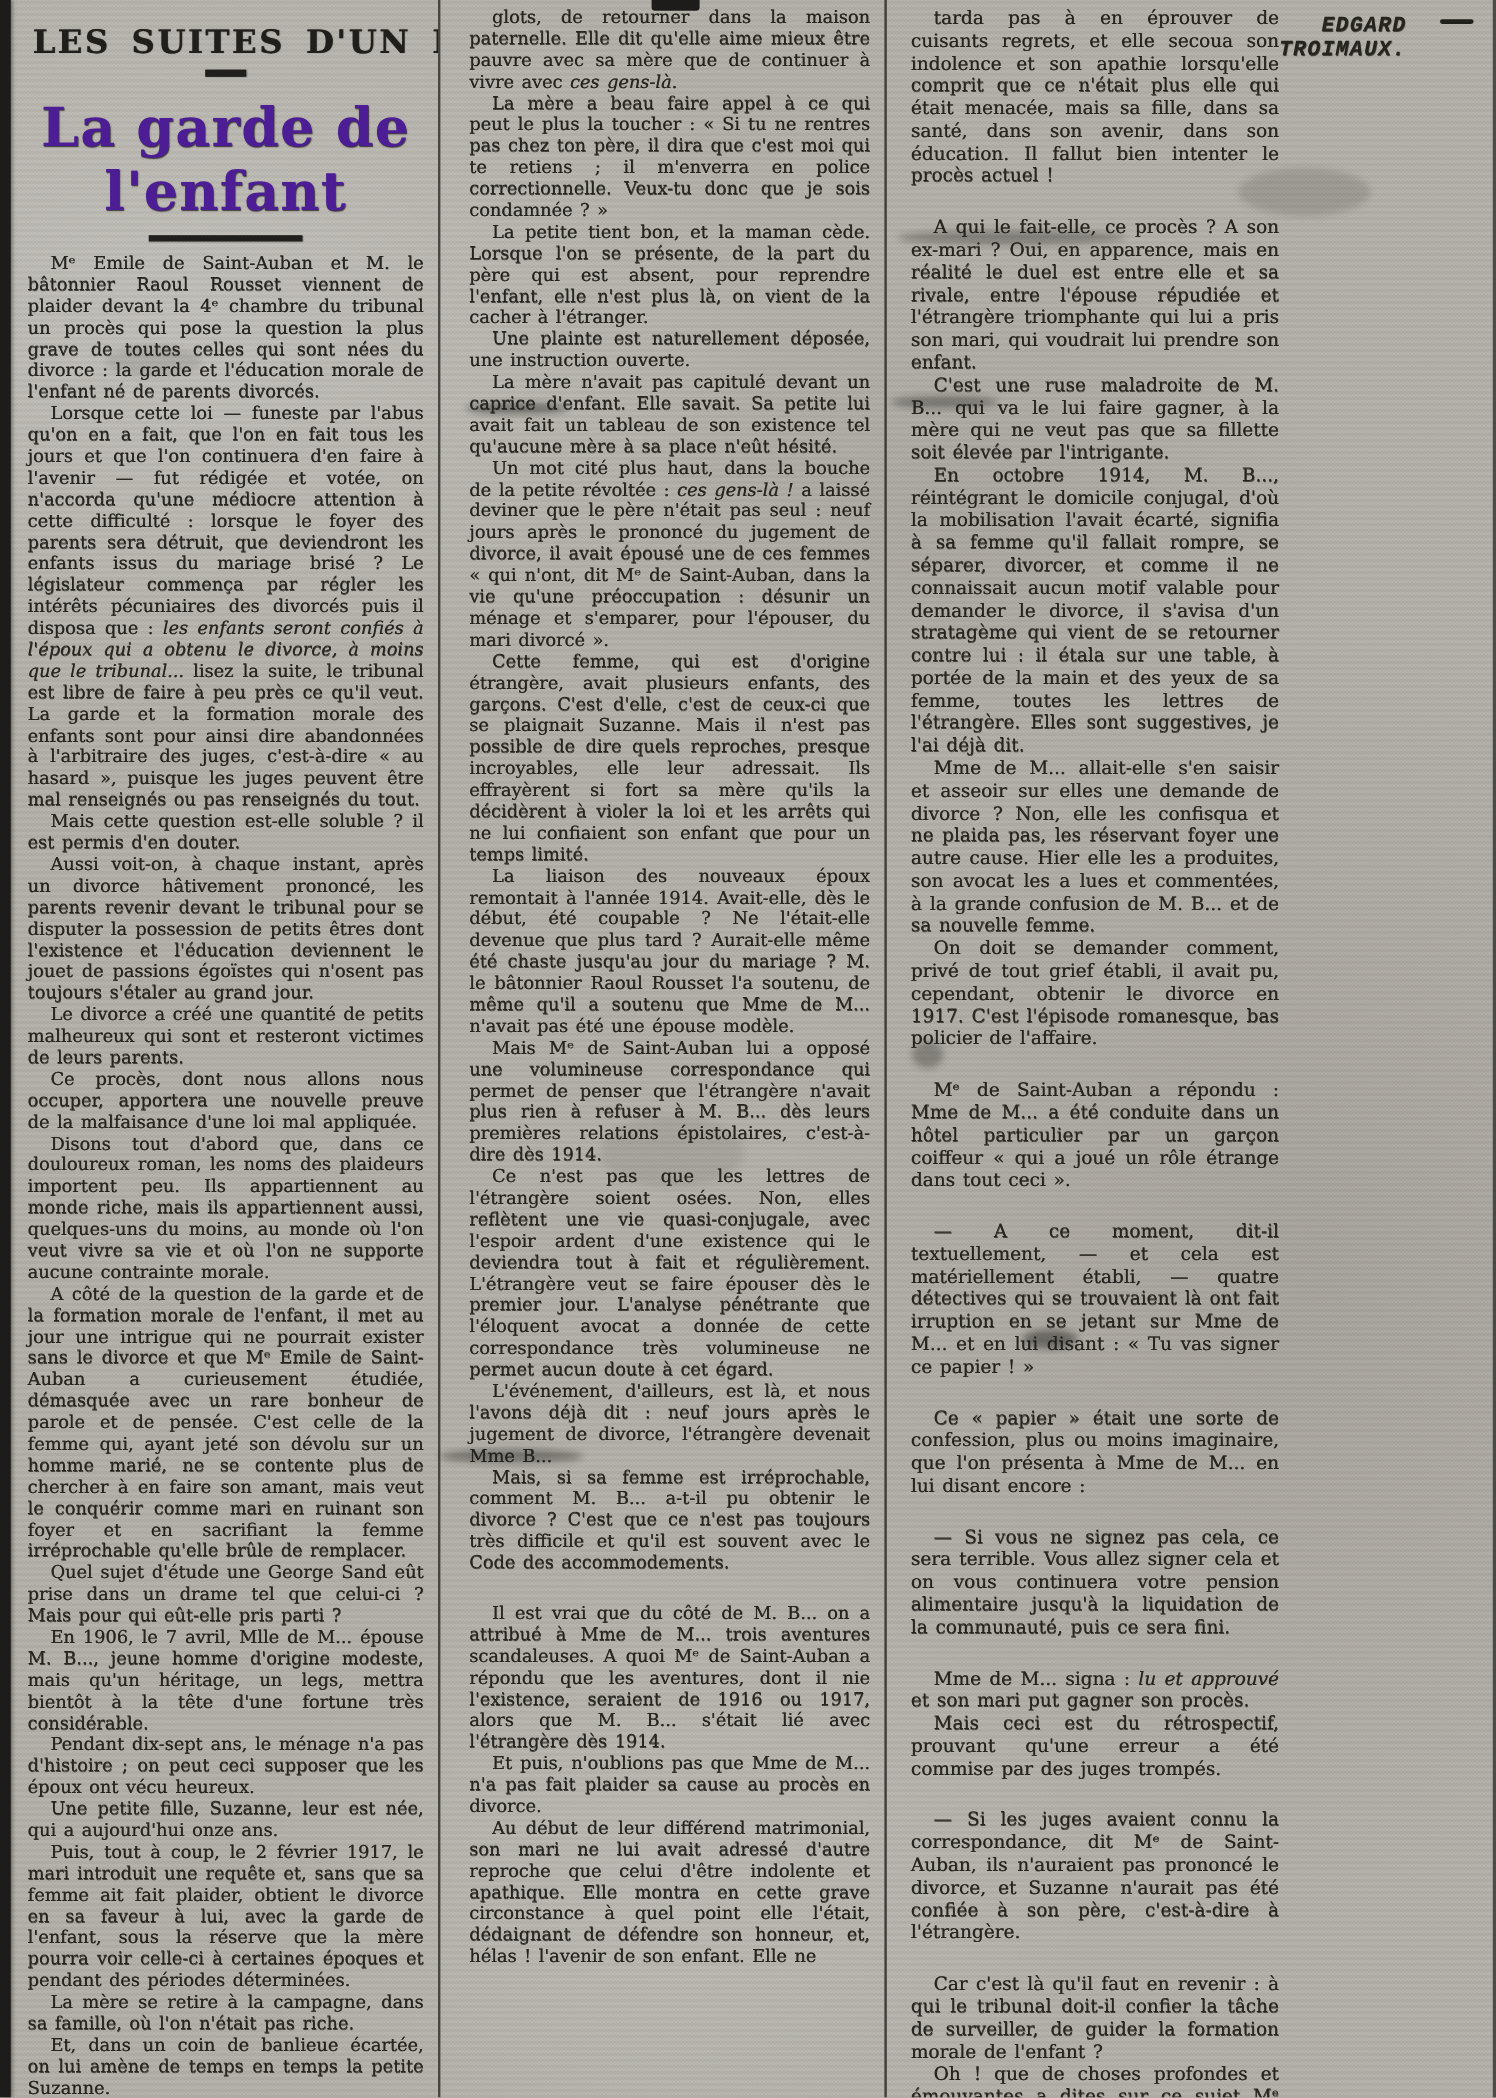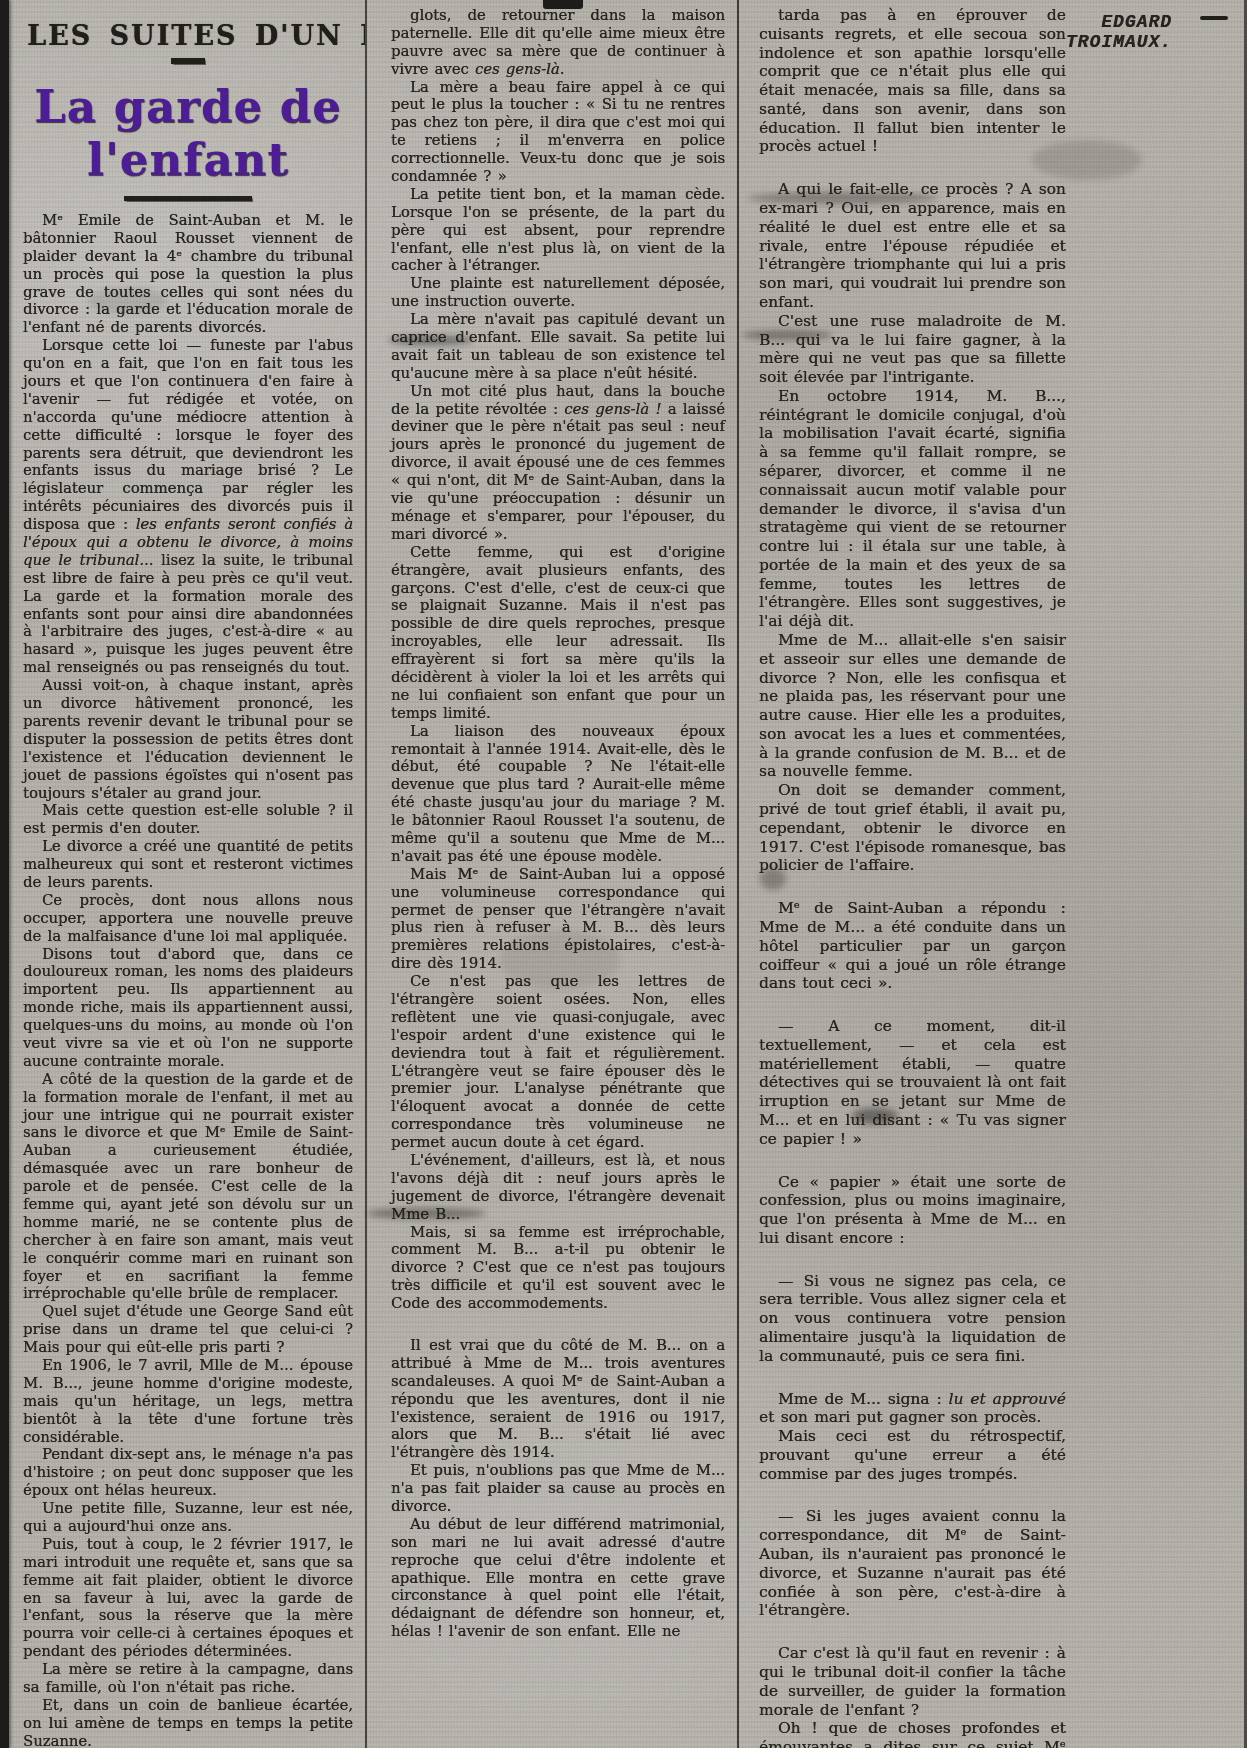--- a/index.html
+++ b/index.html
@@ -72,29 +72,29 @@
   <div class="col col1">
     <div class="headline">
       <div class="kicker">LES SUITES D'UN DIVORCE</div>
       <div class="rule rule-small"></div>
       <h1 class="title">La garde de l'enfant</h1>
       <div class="rule rule-medium"></div>
     </div>
     <div class="body-text">
         <p><span>Mᵉ Emile de Saint-Auban et M. le bâtonnier Raoul Rousset viennent de plaider devant la 4ᵉ chambre du tribunal un procès qui pose la question la plus grave de toutes celles qui sont nées du divorce : la garde et l'éducation morale de l'enfant né de parents divorcés.</span></p>
         <p><span>Lorsque cette loi — funeste par l'abus qu'on en a fait, que l'on en fait tous les jours et que l'on continuera d'en faire à l'avenir — fut rédigée et votée, on n'accorda qu'une médiocre attention à cette difficulté : lorsque le foyer des parents sera détruit, que deviendront les enfants issus du mariage brisé ? Le législateur commença par régler les intérêts pécuniaires des divorcés puis il disposa que : </span><span class="it">les enfants seront confiés à l'époux qui a obtenu le divorce, à moins que le tribunal...</span><span> lisez la suite, le tribunal est libre de faire à peu près ce qu'il veut. La garde et la formation morale des enfants sont pour ainsi dire abandonnées à l'arbitraire des juges, c'est-à-dire « au hasard », puisque les juges peuvent être mal renseignés ou pas renseignés du tout.</span></p>
+        <p><span>Mais cette question est-elle soluble ? il est permis d'en douter.</span></p>
         <p><span>Aussi voit-on, à chaque instant, après un divorce hâtivement prononcé, les parents revenir devant le tribunal pour se disputer la possession de petits êtres dont l'existence et l'éducation deviennent le jouet de passions égoïstes qui n'osent pas toujours s'étaler au grand jour.</span></p>
-        <p><span>Mais cette question est-elle soluble ? il est permis d'en douter.</span></p>
         <p><span>Le divorce a créé une quantité de petits malheureux qui sont et resteront victimes de leurs parents.</span></p>
         <p><span>Ce procès, dont nous allons nous occuper, apportera une nouvelle preuve de la malfaisance d'une loi mal appliquée.</span></p>
         <p><span>Disons tout d'abord que, dans ce douloureux roman, les noms des plaideurs importent peu. Ils appartiennent au monde riche, mais ils appartiennent aussi, quelques-uns du moins, au monde où l'on veut vivre sa vie et où l'on ne supporte aucune contrainte morale.</span></p>
         <p><span>A côté de la question de la garde et de la formation morale de l'enfant, il met au jour une intrigue qui ne pourrait exister sans le divorce et que Mᵉ Emile de Saint-Auban a curieusement étudiée, démasquée avec un rare bonheur de parole et de pensée. C'est celle de la femme qui, ayant jeté son dévolu sur un homme marié, ne se contente plus de chercher à en faire son amant, mais veut le conquérir comme mari en ruinant son foyer et en sacrifiant la femme irréprochable qu'elle brûle de remplacer.</span></p>
         <p><span>Quel sujet d'étude une George Sand eût prise dans un drame tel que celui-ci ? Mais pour qui eût-elle pris parti ?</span></p>
         <p><span>En 1906, le 7 avril, Mlle de M... épouse M. B..., jeune homme d'origine modeste, mais qu'un héritage, un legs, mettra bientôt à la tête d'une fortune très considérable.</span></p>
-        <p><span>Pendant dix-sept ans, le ménage n'a pas d'histoire ; on peut donc supposer que les époux ont hélas heureux.</span></p>
+        <p><span>Pendant dix-sept ans, le ménage n'a pas d'histoire ; on peut ceci supposer que les époux ont vécu heureux.</span></p>
         <p><span>Une petite fille, Suzanne, leur est née, qui a aujourd'hui onze ans.</span></p>
         <p><span>Puis, tout à coup, le 2 février 1917, le mari introduit une requête et, sans que sa femme ait fait plaider, obtient le divorce en sa faveur à lui, avec la garde de l'enfant, sous la réserve que la mère pourra voir celle-ci à certaines époques et pendant des périodes déterminées.</span></p>
         <p><span>La mère se retire à la campagne, dans sa famille, où l'on n'était pas riche.</span></p>
         <p><span>Et, dans un coin de banlieue écartée, on lui amène de temps en temps la petite Suzanne.</span></p>
       </div>
   </div>
 
   <div class="col col2">
     <div class="body-text">
         <p><span>glots, de retourner dans la maison paternelle. Elle dit qu'elle aime mieux être pauvre avec sa mère que de continuer à vivre avec </span><span class="it">ces gens-là</span><span>.</span></p>
@@ -114,21 +114,21 @@
         <p><span>Au début de leur différend matrimonial, son mari ne lui avait adressé d'autre reproche que celui d'être indolente et apathique. Elle montra en cette grave circonstance à quel point elle l'était, dédaignant de défendre son honneur, et, hélas ! l'avenir de son enfant. Elle ne</span></p>
       </div>
   </div>
 
   <div class="col col3">
     <div class="body-text">
         <p><span>tarda pas à en éprouver de cuisants regrets, et elle secoua son indolence et son apathie lorsqu'elle comprit que ce n'était plus elle qui était menacée, mais sa fille, dans sa santé, dans son avenir, dans son éducation. Il fallut bien intenter le procès actuel !</span></p>
         <p class="spaced"><span>A qui le fait-elle, ce procès ? A son ex-mari ? Oui, en apparence, mais en réalité le duel est entre elle et sa rivale, entre l'épouse répudiée et l'étrangère triomphante qui lui a pris son mari, qui voudrait lui prendre son enfant.</span></p>
         <p><span>C'est une ruse maladroite de M. B... qui va le lui faire gagner, à la mère qui ne veut pas que sa fillette soit élevée par l'intrigante.</span></p>
         <p><span>En octobre 1914, M. B..., réintégrant le domicile conjugal, d'où la mobilisation l'avait écarté, signifia à sa femme qu'il fallait rompre, se séparer, divorcer, et comme il ne connaissait aucun motif valable pour demander le divorce, il s'avisa d'un stratagème qui vient de se retourner contre lui : il étala sur une table, à portée de la main et des yeux de sa femme, toutes les lettres de l'étrangère. Elles sont suggestives, je l'ai déjà dit.</span></p>
-        <p><span>Mme de M... allait-elle s'en saisir et asseoir sur elles une demande de divorce ? Non, elle les confisqua et ne plaida pas, les réservant pour une autre cause. Hier elle les a produites, son avocat les a lues et commentées, à la grande confusion de M. B... et de sa nouvelle femme.</span></p>
+        <p><span>Mme de M... allait-elle s'en saisir et asseoir sur elles une demande de divorce ? Non, elle les confisqua et ne plaida pas, les réservant foyer une autre cause. Hier elle les a produites, son avocat les a lues et commentées, à la grande confusion de M. B... et de sa nouvelle femme.</span></p>
         <p><span>On doit se demander comment, privé de tout grief établi, il avait pu, cependant, obtenir le divorce en 1917. C'est l'épisode romanesque, bas policier de l'affaire.</span></p>
         <p class="spaced"><span>Mᵉ de Saint-Auban a répondu : Mme de M... a été conduite dans un hôtel particulier par un garçon coiffeur « qui a joué un rôle étrange dans tout ceci ».</span></p>
         <p class="spaced"><span>— A ce moment, dit-il textuellement, — et cela est matériellement établi, — quatre détectives qui se trouvaient là ont fait irruption en se jetant sur Mme de M... et en lui disant : « Tu vas signer ce papier ! »</span></p>
         <p class="spaced"><span>Ce « papier » était une sorte de confession, plus ou moins imaginaire, que l'on présenta à Mme de M... en lui disant encore :</span></p>
         <p class="spaced"><span>— Si vous ne signez pas cela, ce sera terrible. Vous allez signer cela et on vous continuera votre pension alimentaire jusqu'à la liquidation de la communauté, puis ce sera fini.</span></p>
         <p class="spaced"><span>Mme de M... signa : </span><span class="it">lu et approuvé</span><span> et son mari put gagner son procès.</span></p>
         <p><span>Mais ceci est du rétrospectif, prouvant qu'une erreur a été commise par des juges trompés.</span></p>
         <p class="spaced"><span>— Si les juges avaient connu la correspondance, dit Mᵉ de Saint-Auban, ils n'auraient pas prononcé le divorce, et Suzanne n'aurait pas été confiée à son père, c'est-à-dire à l'étrangère.</span></p>
         <p class="spaced"><span>Car c'est là qu'il faut en revenir : à qui le tribunal doit-il confier la tâche de surveiller, de guider la formation morale de l'enfant ?</span></p>
         <p><span>Oh ! que de choses profondes et émouvantes a dites sur ce sujet Mᵉ Emile de Saint-Auban, dans une plaidoirie qui est une des plus belles, des plus chaleureuses, des plus pleines de sentiments justes qu'ait depuis longtemps entendues un tribunal parisien !</span></p>

